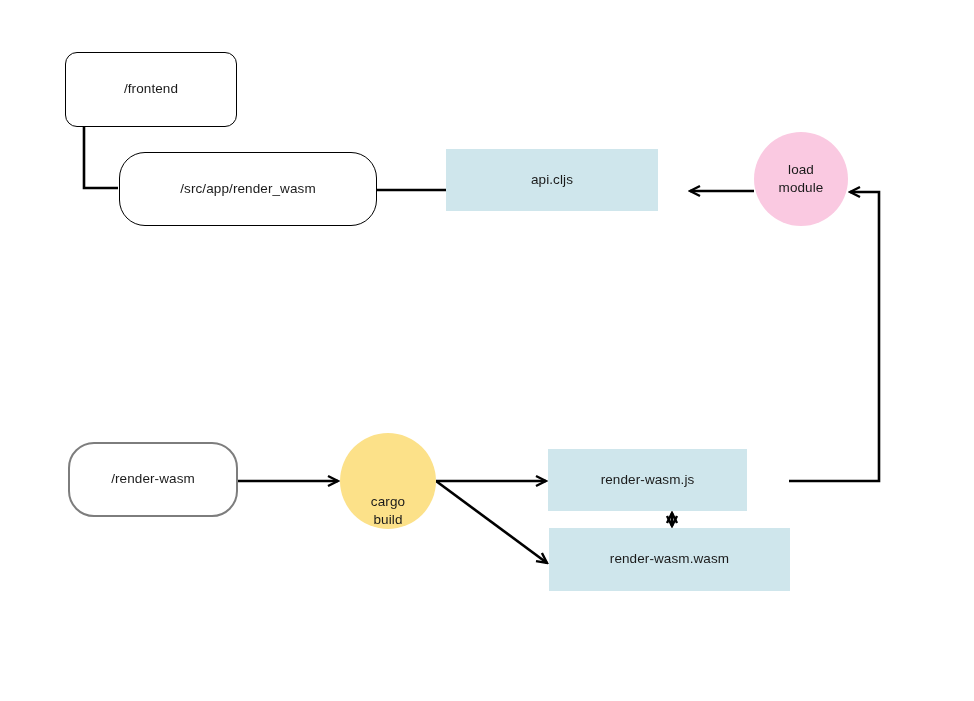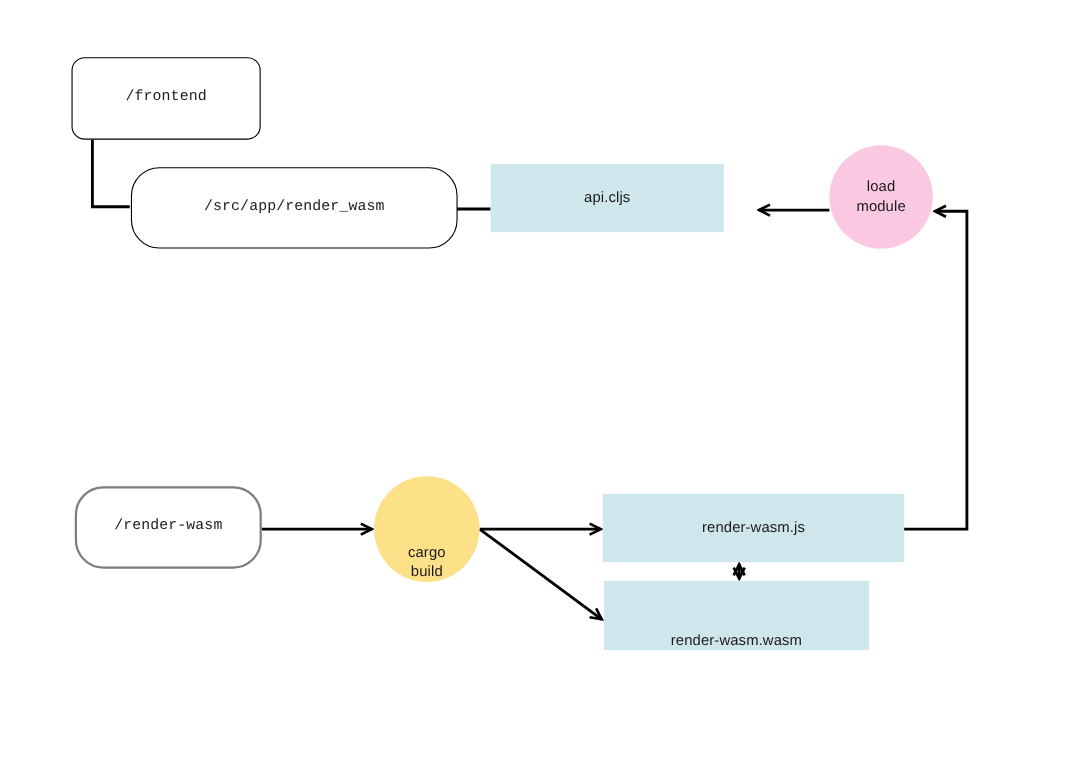--- a/index.html
+++ b/index.html
@@ -32,33 +32,32 @@
     box-sizing: border-box;
     font-size: 13.5px;
     line-height: 1.35;
     color: #1a1a1a;
     letter-spacing: 0.1px;
   }
   .node-rounded {
     border: 1.5px solid #000000;
     border-radius: 12px;
     background: #ffffff;
-    font-family: Liberation Mono, monospace;
   }
   .node-rect { border: none; }
   .node-circle { border-radius: 50%; }
   .node-circle .label { max-width: 60px; }
 
   #n-frontend   { left: 65px;  top: 52px;  width: 172px; height: 75px; }
-  #n-src        { left: 119px; top: 152px; width: 297px; height: 74px; border-radius: 26px; }
+  #n-src        { left: 119px; top: 152px; width: 258px; height: 74px; border-radius: 26px; }
   #n-api        { left: 446px; top: 149px; width: 212px; height: 62px; }
   #n-load       { left: 754px; top: 132px; width: 94px;  height: 94px; }
   #n-renderwasm { left: 68px;  top: 442px; width: 170px; height: 75px; border-width: 2px; }
   #n-cargo      { left: 340px; top: 433px; width: 96px;  height: 96px; }
-  #n-js         { left: 548px; top: 449px; width: 274px; height: 62px; }
+  #n-js         { left: 548px; top: 449px; width: 199px; height: 62px; }
   #n-wasm       { left: 549px; top: 528px; width: 241px; height: 63px; }
 </style>
 </head>
 <body>
 
 <div class="canvas">
 
   <svg class="edges" viewBox="0 0 974 701" xmlns="http://www.w3.org/2000/svg">
     <defs>
       <marker id="arrowhead" viewBox="0 0 14 14" refX="12" refY="7" markerWidth="14" markerHeight="14" markerUnits="userSpaceOnUse" orient="auto-start-reverse">
@@ -97,17 +96,17 @@
   </div>
 
   <div class="node node-circle" id="n-cargo" style="background-color: rgb(252, 225, 137); align-items: flex-end;">
     <span class="label">cargo build</span>
   </div>
 
   <div class="node node-rect" id="n-js" style="background-color: rgb(207, 230, 236);">
     <span class="label">render-wasm.js</span>
   </div>
 
-  <div class="node node-rect" id="n-wasm" style="background-color: rgb(207, 230, 236); align-items: flex-end;">
+  <div class="node node-rect" id="n-wasm" style="background-color: rgb(207, 230, 236);">
     <span class="label">render-wasm.wasm</span>
   </div>
 
 </div>
 
 </body></html>

